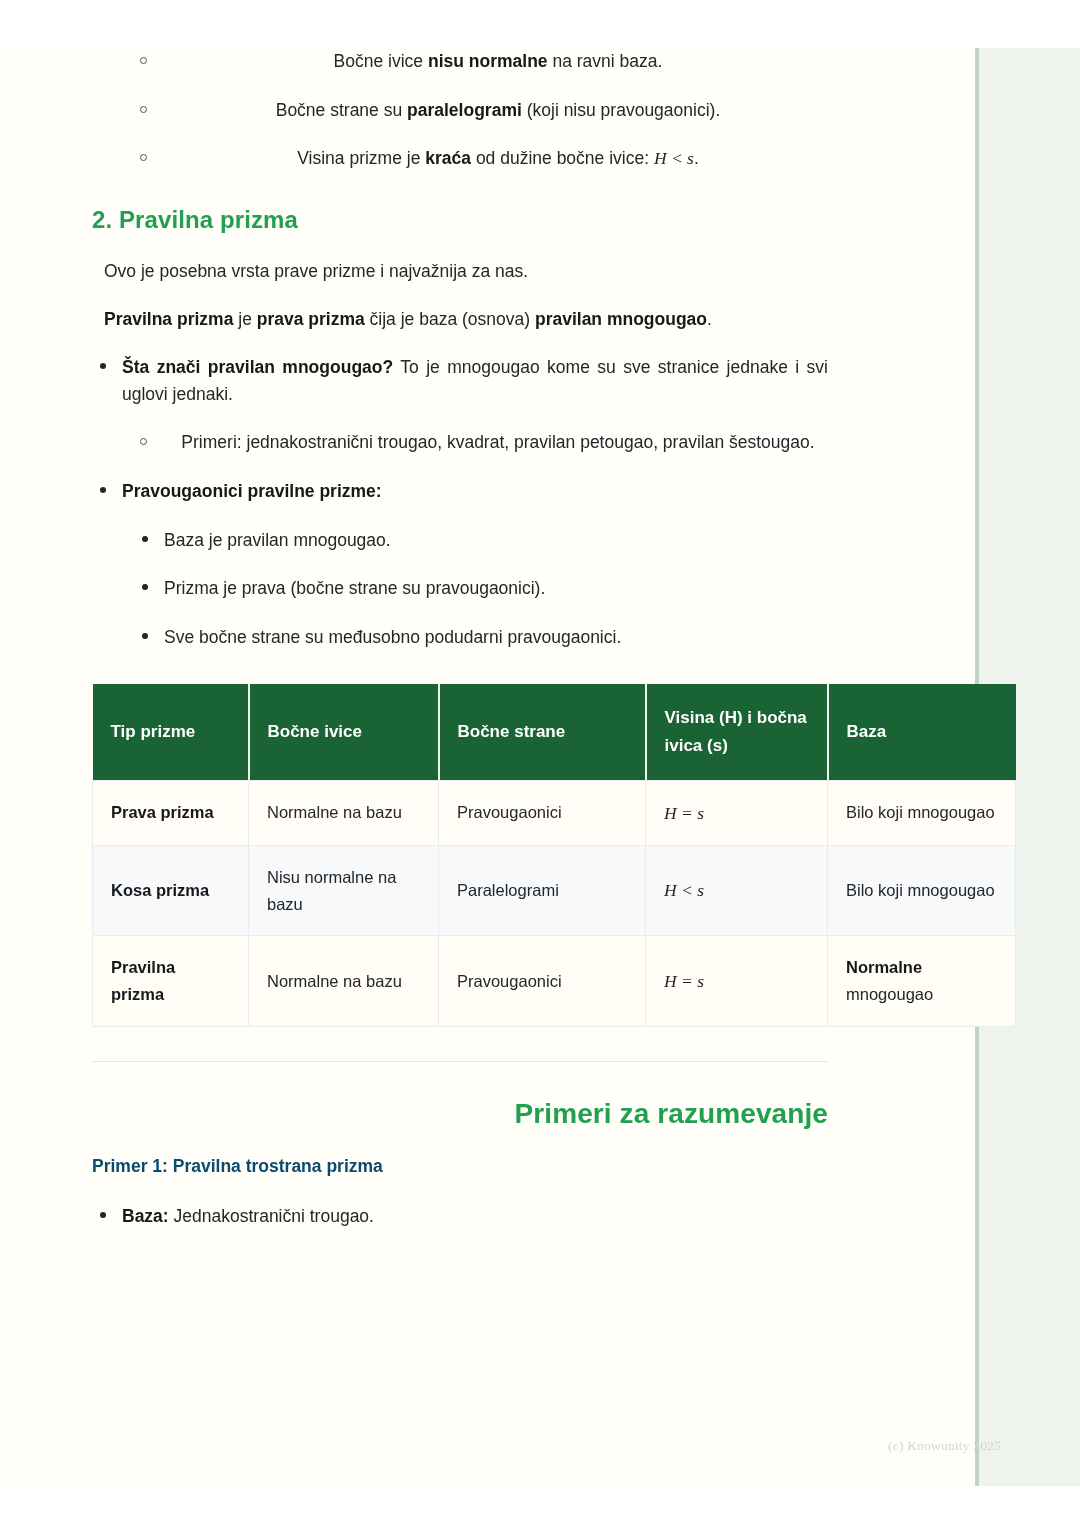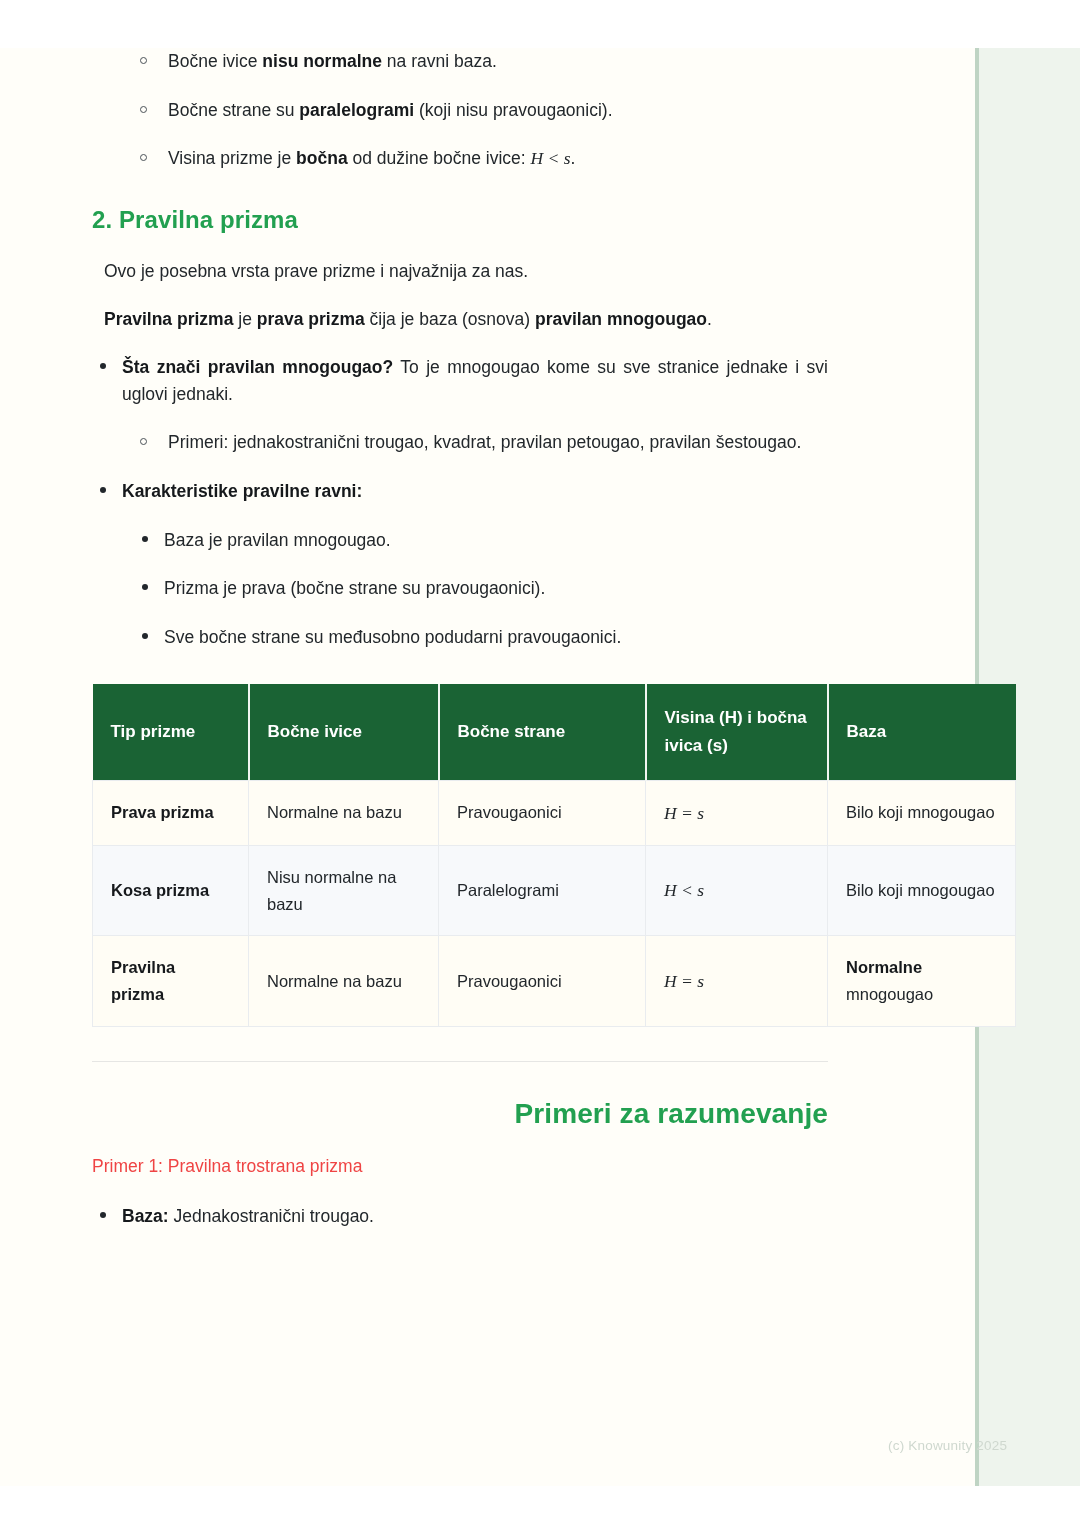--- a/index.html
+++ b/index.html
@@ -70,20 +70,21 @@
     position: relative;
     font-size: 17.5px;
     line-height: 1.52;
     color: #22272b;
     margin-bottom: 22px;
   }
   
   .l-circle > li {
     padding-left: 34px;
     margin-left: 42px;
+    text-align: center;
   }
   .l-circle > li::before {
     content: "";
     position: absolute;
     left: 6px;
     top: 9px;
     width: 7px;
     height: 7px;
     border: 1.6px solid #4b5258;
     border-radius: 50%;
@@ -131,22 +132,22 @@
   .h-main {
     font-size: 28px;
     font-weight: 700;
     color: #22a050;
     margin: 36px 0 26px 0;
     letter-spacing: 0.1px;
     text-align: right;
   }
   .h-ex {
     font-size: 17.5px;
-    font-weight: 400;
-    color: #ef4444;
+    font-weight: 700;
+    color: #0c4a6e;
     margin: 0 0 26px 0;
   }
 
   hr.rule {
     border: none;
     border-top: 1px solid #e6e6e4;
     margin: 34px 0 0 0;
   }
 
   
@@ -187,51 +188,52 @@
 
   
   .watermark {
     position: absolute;
     left: 888px;
     top: 1438px;
     font-size: 13.5px;
     color: #cfd8cf;
     letter-spacing: 0.2px;
     white-space: nowrap;
+    font-family: Liberation Serif, serif;
   }
 </style>
 </head>
 <body>
 
 <div class="page-sheet"></div>
 <div class="side-panel"></div>
 
 <div class="content">
 
   <ul class="lvl l-circle">
     <li><span>Bočne ivice </span><b>nisu normalne</b><span> na ravni baza.</span></li>
     <li><span>Bočne strane su </span><b>paralelogrami</b><span> (koji nisu pravougaonici).</span></li>
-    <li><span>Visina prizme je </span><b>bočna</b><span> od dužine bočne ivice: </span><span class="mth">H &lt; s</span><span>.</span></li>
+    <li><span>Visina prizme je </span><b>kraća</b><span> od dužine bočne ivice: </span><span class="mth">H &lt; s</span><span>.</span></li>
   </ul>
 
   <h2 class="h-sub">2. Pravilna prizma</h2>
 
   <p class="para">Ovo je posebna vrsta prave prizme i najvažnija za nas.</p>
 
   <p class="para"><b>Pravilna prizma</b><span> je </span><b>prava prizma</b><span> čija je baza (osnova) </span><b>pravilan mnogougao</b><span>.</span></p>
 
   <ul class="lvl l-disc">
     <li class="justify"><b>Šta znači pravilan mnogougao?</b><span> To je mnogougao kome su sve stranice jednake i svi uglovi jednaki.</span></li>
   </ul>
   <ul class="lvl l-circle">
     <li>Primeri: jednakostranični trougao, kvadrat, pravilan petougao, pravilan šestougao.</li>
   </ul>
 
   <ul class="lvl l-disc">
-    <li><b>Karakteristike pravilne ravni:</b></li>
+    <li><b>Pravougaonici pravilne prizme:</b></li>
   </ul>
   <ul class="lvl l-disc-in">
     <li>Baza je pravilan mnogougao.</li>
     <li>Prizma je prava (bočne strane su pravougaonici).</li>
     <li>Sve bočne strane su međusobno podudarni pravougaonici.</li>
   </ul>
 
   <table class="cmp">
     <thead>
       <tr>

